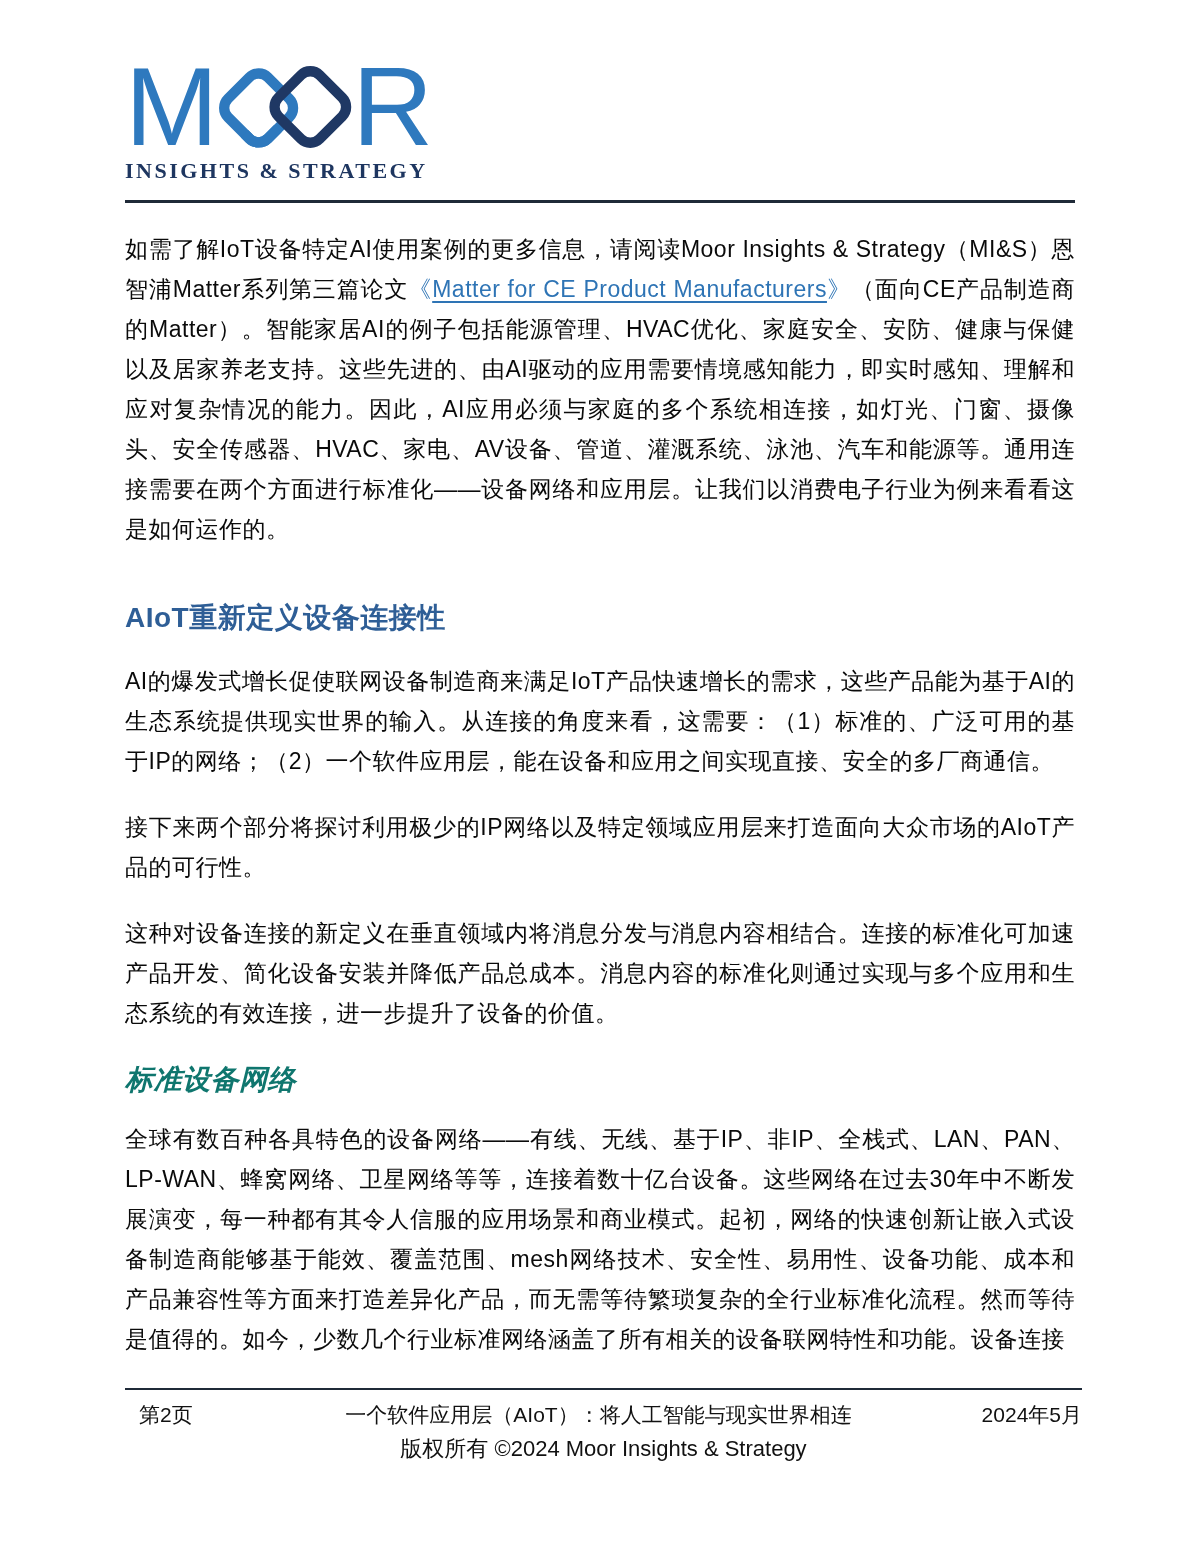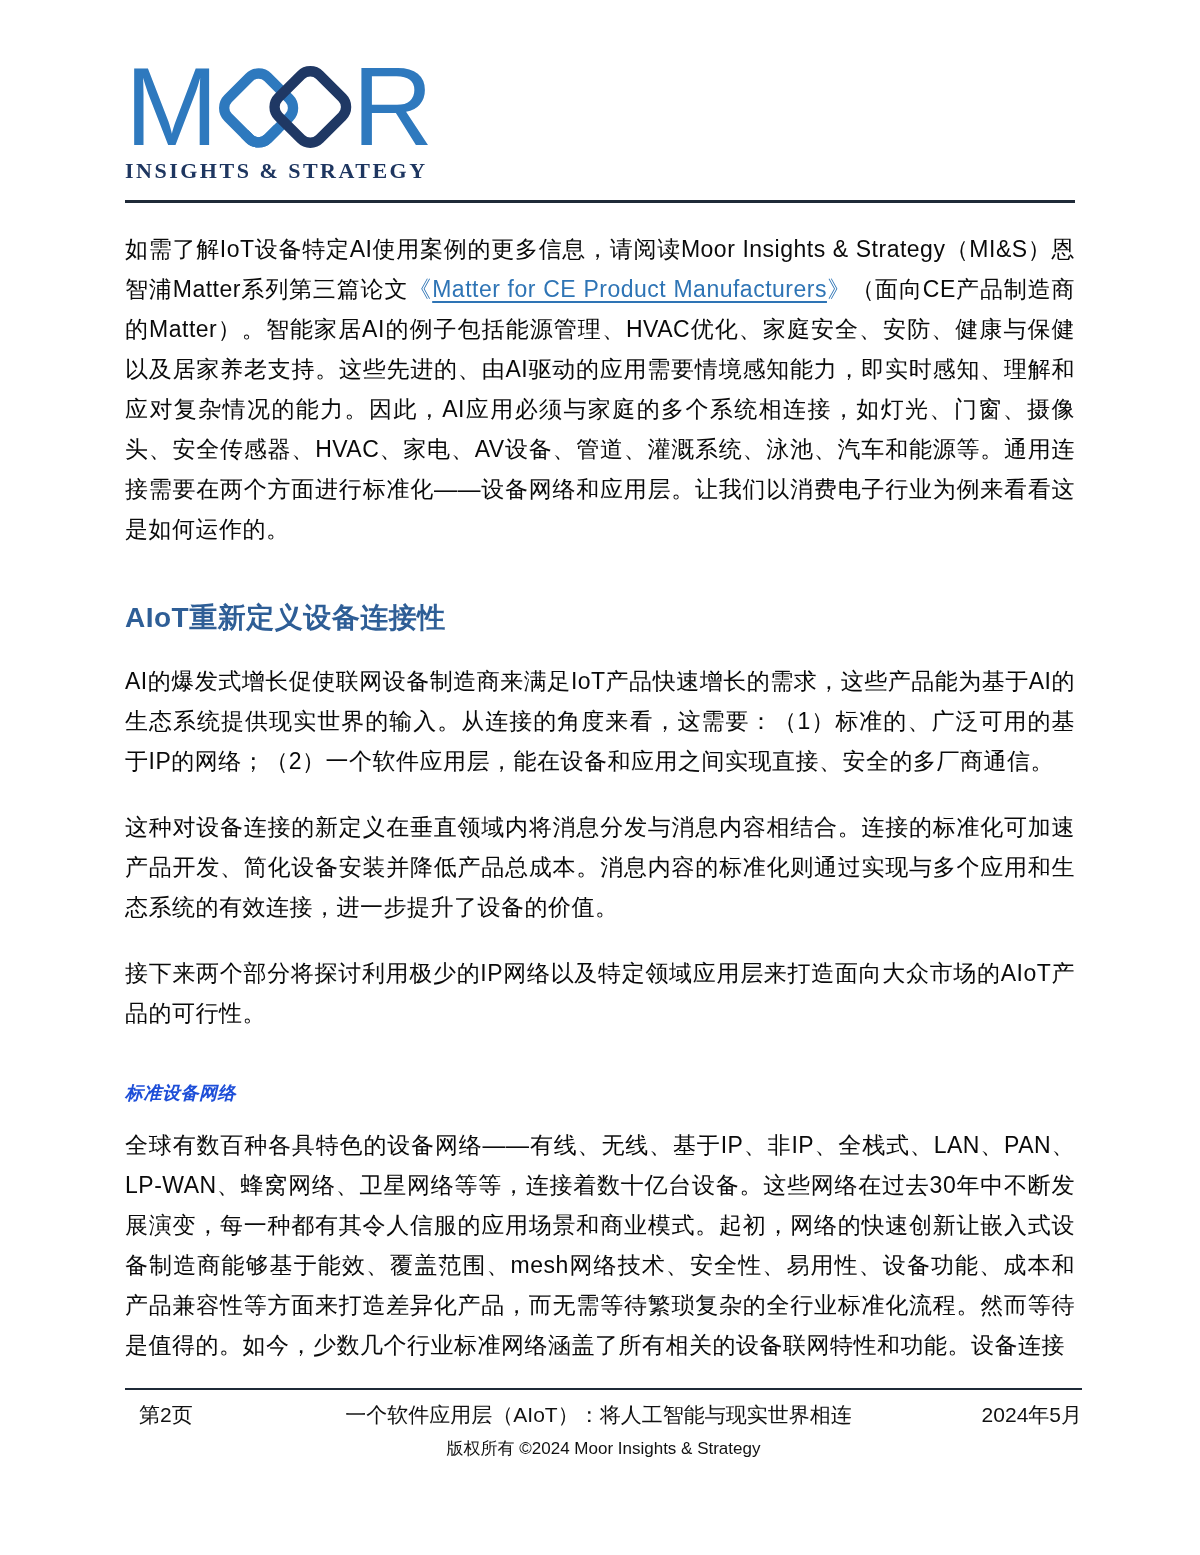--- a/index.html
+++ b/index.html
@@ -56,45 +56,45 @@
   .bracket { color: #2E74B5; }
 
   .section-heading {
     font-size: 28px;
     font-weight: 700;
     color: #2E5E96;
     letter-spacing: 0.5px;
     margin: 50px 0 24px 0;
   }
   .sub-heading {
-    font-size: 18px;
+    font-size: 28px;
     font-weight: 600;
     font-style: italic;
-    color: #1d4ed8;
+    color: #0f766e;
     letter-spacing: 0.5px;
-    margin: 48px 0 20px 0;
+    margin: 28px 0 20px 0;
   }
 
   
   .footer-block { position: absolute; left: 125px; right: 118px; top: 1388px; }
   .footer-rule { height: 2px; margin-bottom: 8px; }
   .footer-row {
     display: grid;
     grid-template-columns: 140px 1fr 150px;
     align-items: baseline;
     font-size: 21px;
     line-height: 34px;
     color: #111111;
   }
   .footer-page { text-align: left; padding-left: 14px; }
   .footer-title { text-align: center; }
   .footer-date { text-align: right; }
   .footer-copyright {
     text-align: center;
-    font-size: 17px;
+    font-size: 22px;
     line-height: 34px;
     color: #111111;
   }
 </style>
 </head>
 <body>
 
 <div class="page">
   <div class="content">
 
@@ -120,23 +120,23 @@
     </header>
 
     <main>
 
       <p class="body-para"><span>如需了解IoT设备特定AI使用案例的更多信息，请阅读Moor Insights &amp; Strategy（MI&amp;S）恩智浦Matter系列第三篇论文</span><span class="bracket">《</span><a class="doc-link" href="#">Matter for CE Product Manufacturers</a><span class="bracket">》</span><span>（面向CE产品制造商的Matter）。智能家居AI的例子包括能源管理、HVAC优化、家庭安全、安防、健康与保健以及居家养老支持。这些先进的、由AI驱动的应用需要情境感知能力，即实时感知、理解和应对复杂情况的能力。因此，AI应用必须与家庭的多个系统相连接，如灯光、门窗、摄像头、安全传感器、HVAC、家电、AV设备、管道、灌溉系统、泳池、汽车和能源等。通用连接需要在两个方面进行标准化——设备网络和应用层。让我们以消费电子行业为例来看看这是如何运作的。</span></p>
 
       <h2 class="section-heading">AIoT重新定义设备连接性</h2>
 
       <p class="body-para">AI的爆发式增长促使联网设备制造商来满足IoT产品快速增长的需求，这些产品能为基于AI的生态系统提供现实世界的输入。从连接的角度来看，这需要：（1）标准的、广泛可用的基于IP的网络；（2）一个软件应用层，能在设备和应用之间实现直接、安全的多厂商通信。</p>
 
+      <p class="body-para">接下来两个部分将探讨利用极少的IP网络以及特定领域应用层来打造面向大众市场的AIoT产品的可行性。</p>
+
       <p class="body-para">这种对设备连接的新定义在垂直领域内将消息分发与消息内容相结合。连接的标准化可加速产品开发、简化设备安装并降低产品总成本。消息内容的标准化则通过实现与多个应用和生态系统的有效连接，进一步提升了设备的价值。</p>
-
-      <p class="body-para">接下来两个部分将探讨利用极少的IP网络以及特定领域应用层来打造面向大众市场的AIoT产品的可行性。</p>
 
       <h3 class="sub-heading">标准设备网络</h3>
 
       <p class="body-para">全球有数百种各具特色的设备网络——有线、无线、基于IP、非IP、全栈式、LAN、PAN、LP-WAN、蜂窝网络、卫星网络等等，连接着数十亿台设备。这些网络在过去30年中不断发展演变，每一种都有其令人信服的应用场景和商业模式。起初，网络的快速创新让嵌入式设备制造商能够基于能效、覆盖范围、mesh网络技术、安全性、易用性、设备功能、成本和产品兼容性等方面来打造差异化产品，而无需等待繁琐复杂的全行业标准化流程。然而等待是值得的。如今，少数几个行业标准网络涵盖了所有相关的设备联网特性和功能。设备连接</p>
 
     </main>
   </div>
 
   <footer class="footer-block">
     <div class="rule footer-rule"></div>

